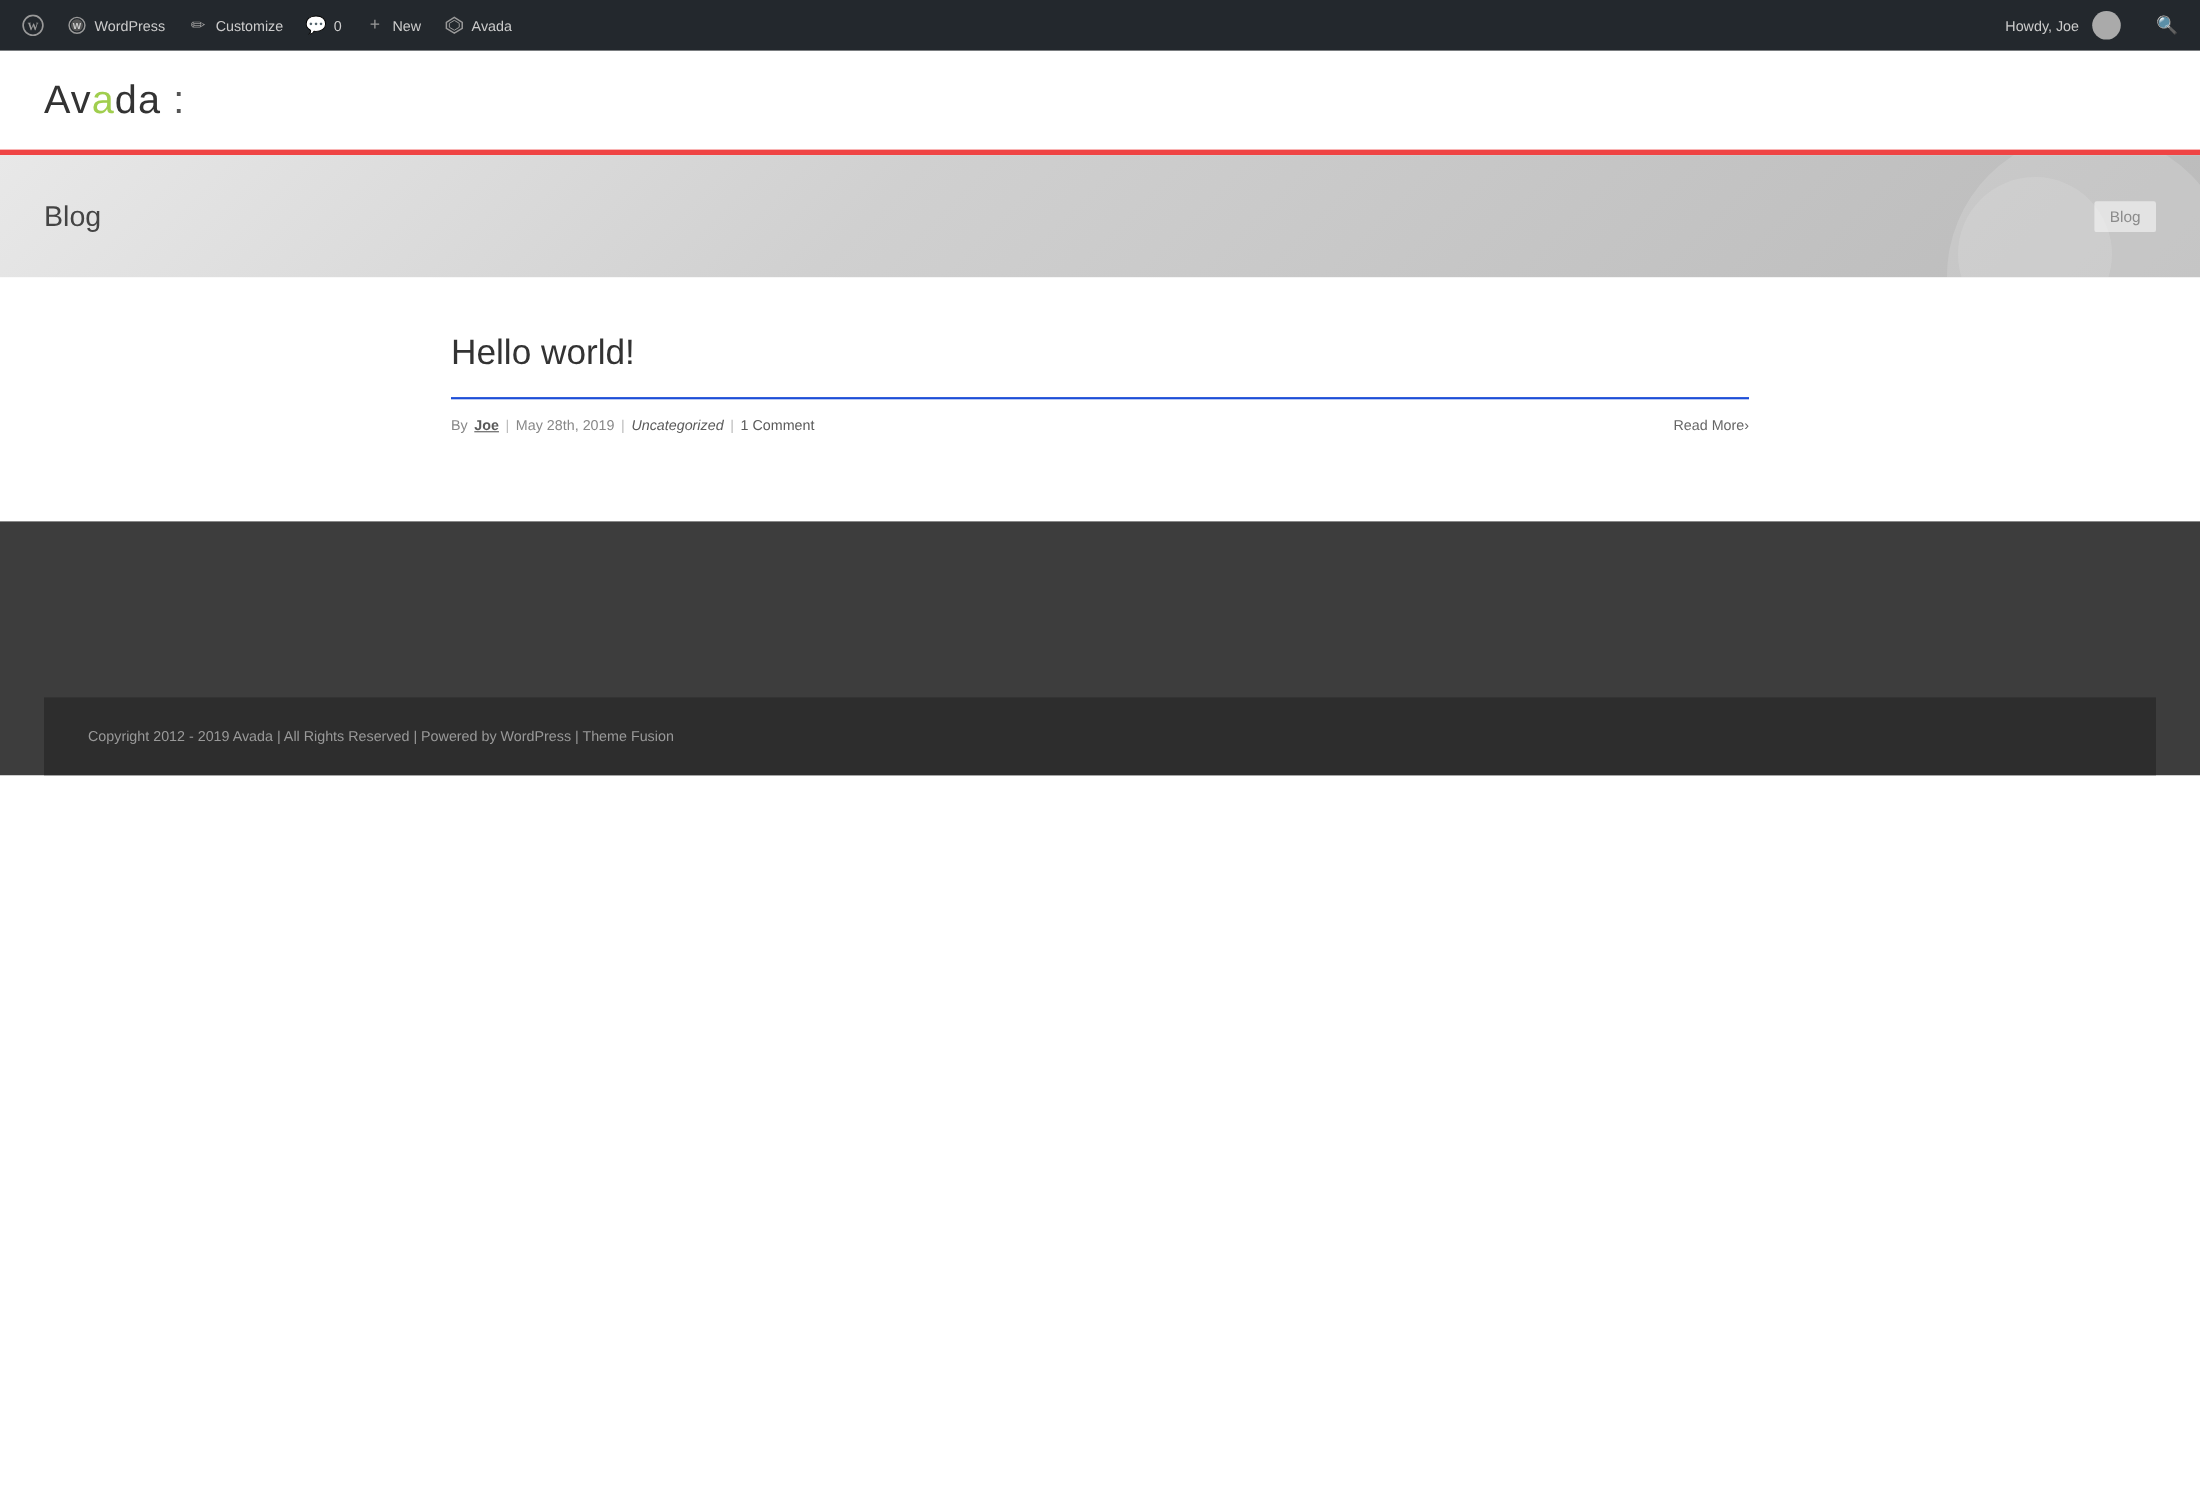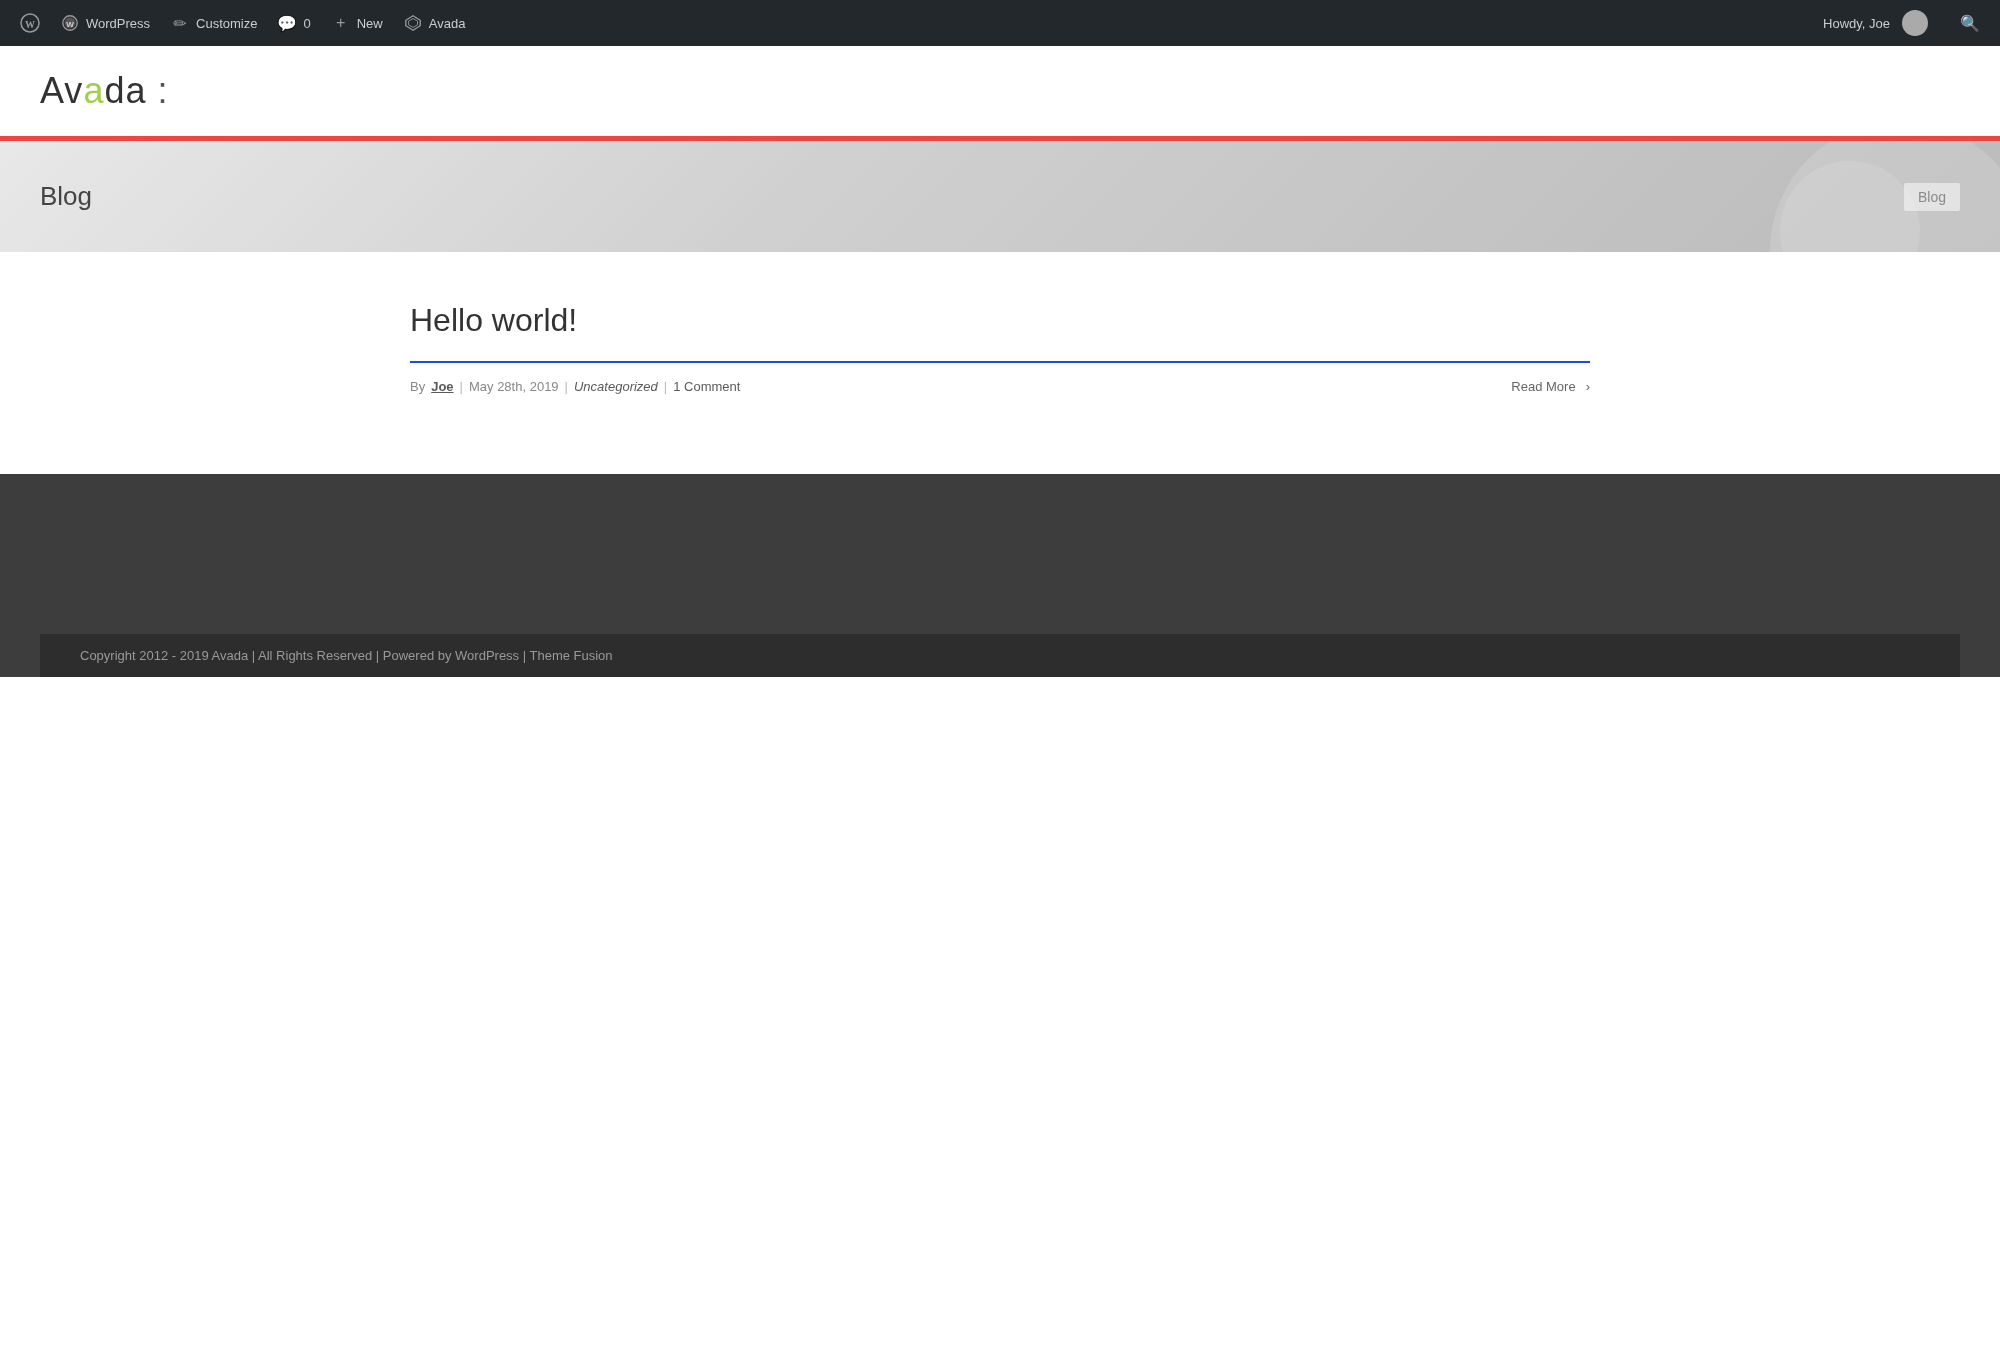--- a/index.html
+++ b/index.html
@@ -148,32 +148,32 @@
     .meta-date { color: #888; }
     .meta-category a { color: #5a5a5a; text-decoration: none; font-style: italic; }
     .meta-comments a { color: #5a5a5a; text-decoration: none; }
     .meta-separator { color: #bbb; }
     .read-more-link {
       color: #666;
       font-size: 13px;
       text-decoration: none;
       display: flex;
       align-items: center;
-      gap: 10px;
+      gap: 0;
     }
 
     
     #footer {
       background: #3d3d3d;
       padding: 80px 40px 0;
       min-height: 200px;
     }
     #footer-bottom {
       background: #2d2d2d;
-      padding: 14px 40px;
+      padding: 28px 40px;
       margin-top: 80px;
     }
     .footer-copyright {
       font-size: 13px;
       color: #999;
     }
 
     
     .wp-logo-svg { width: 20px; height: 20px; fill: #999; }
   </style>

